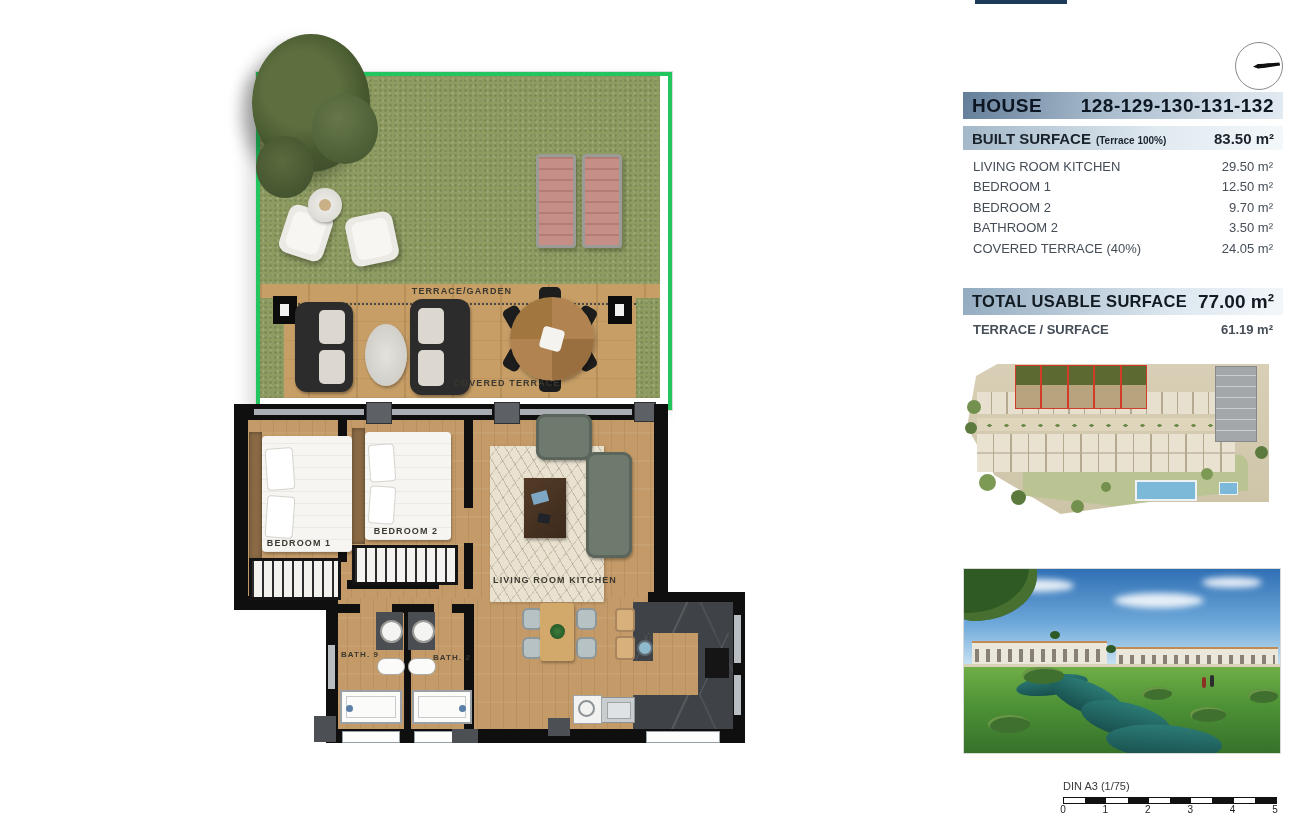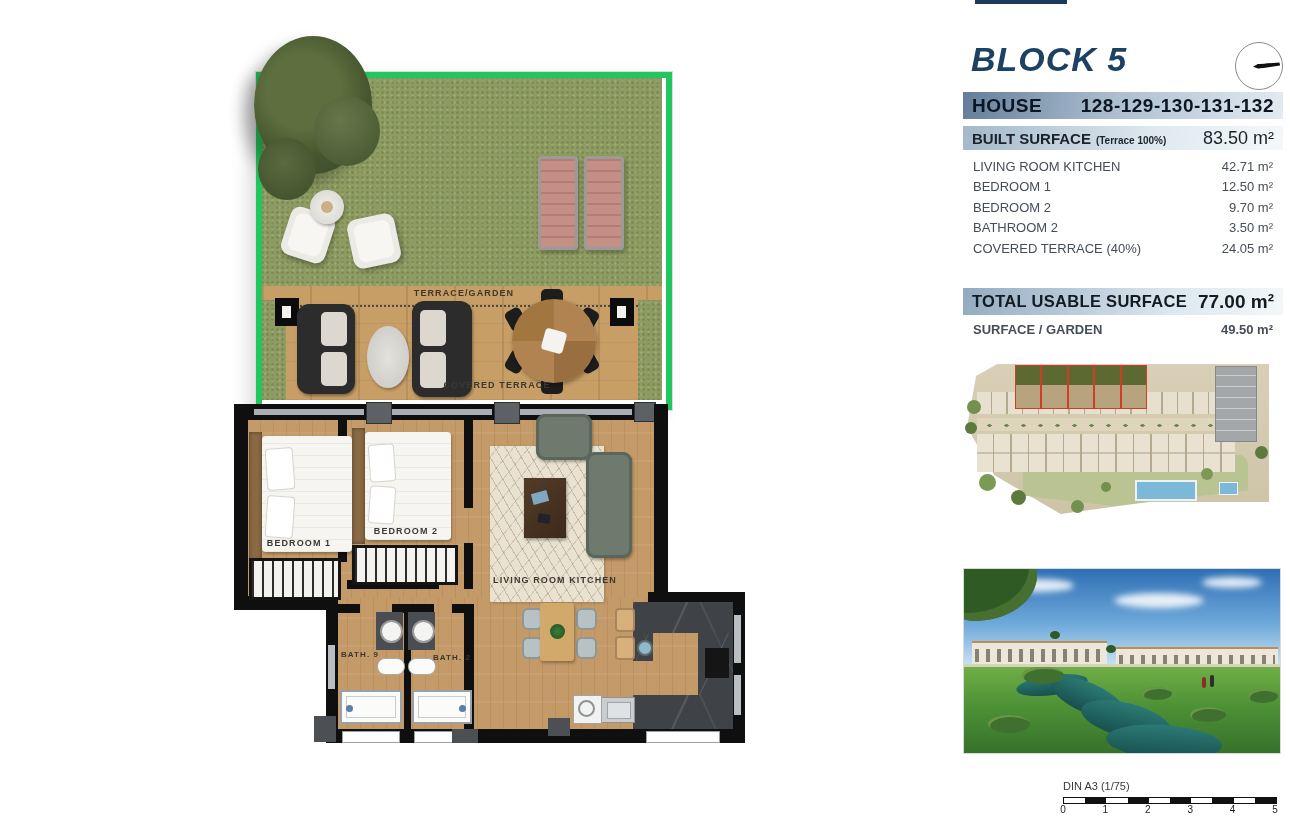--- a/index.html
+++ b/index.html
@@ -54,21 +54,21 @@
   .bar{position:absolute;left:0;width:320px;display:flex;align-items:center;justify-content:space-between;
       padding:0 9px;box-sizing:border-box;}
   .bar-house{top:92px;height:27px;background:linear-gradient(100deg,#647e99 0%,#a9bccd 45%,#e3ebf2 100%);
       font-size:19px;font-weight:800;color:#0c1622;letter-spacing:.5px;}
   .bar-built{top:126px;height:24px;background:linear-gradient(100deg,#a3b8c9 0%,#dfe9f0 60%,#f4f8fa 100%);
       color:#1a222b;}
   .bar-total{top:288px;height:27px;background:linear-gradient(100deg,#93abc0 0%,#dce7ef 65%,#f3f7fa 100%);
       color:#121a22;}
   .built-label{font-size:15px;font-weight:800;}
   .built-note{font-size:10px;font-weight:700;margin-left:5px;}
-  .built-value{font-size:18px;font-weight:400;}
+  .built-value{font-size:15px;font-weight:700;}
   .total-label{font-size:16.5px;font-weight:800;letter-spacing:.3px;}
   .total-value{font-size:19px;font-weight:800;}
   .rows{position:absolute;left:0;top:156px;width:320px;}
   .srow{height:20.5px;display:flex;justify-content:space-between;align-items:center;
       padding:0 10px;box-sizing:border-box;font-size:13px;color:#454d57;}
   .tg-row{position:absolute;left:0;top:322px;width:320px;display:flex;justify-content:space-between;
       padding:0 10px;box-sizing:border-box;font-size:13px;color:#454d57;font-weight:700;}
   .ground-caption{position:absolute;left:0;top:522px;width:314px;text-align:right;font-size:15px;
       font-weight:700;color:#262b30;}
   .din{position:absolute;left:100px;top:780px;font-size:11px;color:#3a3a3a;}
@@ -113,21 +113,21 @@
   .ph-bldg .wins{position:absolute;left:3px;right:3px;top:6px;height:13px;
       background-image:repeating-linear-gradient(90deg, rgba(70,60,50,.6) 0 4px, transparent 4px 11px);}
   .ph-grass{position:absolute;left:0;top:98px;width:100%;height:88px;
       background:linear-gradient(180deg,#6fae46 0%,#4d9136 45%,#35702a 100%);}
   .ph-base{position:absolute;left:0;top:95px;width:100%;height:5px;background:#d8d2b8;}
   .ph-river{position:absolute;background:linear-gradient(#2c7a74,#174f4e);}
   .ph-bush{position:absolute;background:#3f7030;border-radius:50%;box-shadow:inset 2px 2px 0 rgba(150,190,90,.5);}
   .ph-palm{position:absolute;width:10px;height:8px;background:#2e5a26;border-radius:50%;}
 
   
-  .frame{position:absolute;left:256px;top:72px;width:416px;height:338px;border:6px solid #22c55e;
+  .frame{position:absolute;left:256px;top:72px;width:416px;height:338px;border:4px solid #22c55e;
       outline:1px solid #dcdbd7;box-shadow:-8px 6px 16px rgba(0,0,0,.14);box-sizing:border-box;}
   .garden{position:absolute;left:0;top:0;width:400px;height:208px;}
   .deck{position:absolute;left:0;top:208px;width:400px;height:114px;}
   .dotline{position:absolute;left:18px;top:19px;width:362px;border-top:2px dotted #4a4a44;}
   .column{position:absolute;width:24px;height:28px;background:#0c0c0c;}
   .column i{position:absolute;left:7px;top:8px;width:9px;height:12px;background:#f2f2f0;display:block;}
   .oval-table{position:absolute;background:radial-gradient(#e4e2dd,#c9c7c1);border-radius:50%;box-shadow:1px 2px 3px rgba(0,0,0,.3);}
   .round-table{position:absolute;width:84px;height:84px;border-radius:50%;
       background:conic-gradient(#b08350 0 25%,#9a6f40 25% 50%,#b08350 50% 75%,#a2773f 75%);
       box-shadow:1px 2px 4px rgba(0,0,0,.35);}
@@ -203,21 +203,21 @@
           <span class="tchair" style="left:32px;top:-2px;"></span>
           <span class="tchair" style="left:32px;top:86px;"></span>
           <span class="tchair" style="left:-4px;top:20px;transform:rotate(60deg);"></span>
           <span class="tchair" style="left:-4px;top:62px;transform:rotate(-60deg);"></span>
           <span class="tchair" style="left:68px;top:20px;transform:rotate(-60deg);"></span>
           <span class="tchair" style="left:68px;top:62px;transform:rotate(60deg);"></span>
           <span class="round-table" style="left:3px;top:8px;">
               <i></i>
             </span>
         </div>
-        <div class="plan-label" style="left:235px;top:94px;">COVERED TERRACE</div>
+        <div class="plan-label" style="left:247px;top:94px;">COVERED TERRACE</div>
       </div>
     </div>
 
     <div class="abs floor-tex" style="left:247px;top:412px;width:407px;height:190px;"></div>
     <div class="abs floor-tex" style="left:334px;top:598px;width:399px;height:133px;"></div>
 
     <div class="wall" style="left:234px;top:404px;width:434px;height:16px;"></div>
     <div class="glass" style="left:254px;top:409px;width:110px;height:6px;"></div>
     <div class="glass" style="left:392px;top:409px;width:100px;height:6px;"></div>
     <div class="glass" style="left:520px;top:409px;width:112px;height:6px;"></div>
@@ -311,42 +311,41 @@
     <div class="shower" style="left:412px;top:690px;width:60px;height:34px;">
         <i></i>
         <b style="right:4px;top:13px;"></b>
       </div>
     <div class="plan-label" style="left:360px;top:650px;font-size:8px;">BATH. 9</div>
     <div class="plan-label" style="left:452px;top:653px;font-size:8px;">BATH. 2</div>
   </div>
 
   <div class="sidebar">
     <div class="abs" style="left:12px;top:0;width:92px;height:4px;background:#1d3a5a;"></div>
-    <div class="block-title">BLOCK 5</div>
     <div class="compass">
         <span class="needle"></span>
       </div>
 
     <div class="bar bar-house">
       <span>HOUSE</span>
       <span>128-129-130-131-132</span>
     </div>
 
     <div class="bar bar-built">
       <span style="display:flex;align-items:baseline;text-align:center;">
         <span class="built-label">BUILT SURFACE</span>
         <span class="built-note">(Terrace 100%)</span>
       </span>
       <span class="built-value">83.50 m²</span>
     </div>
 
     <div class="rows">
       <div class="srow">
         <span>LIVING ROOM KITCHEN</span>
-        <span>42.71 m²</span>
+        <span>29.50 m²</span>
       </div>
       <div class="srow">
         <span>BEDROOM 1</span>
         <span>12.50 m²</span>
       </div>
       <div class="srow">
         <span>BEDROOM 2</span>
         <span>9.70 m²</span>
       </div>
       <div class="srow">
@@ -358,22 +357,22 @@
         <span>24.05 m²</span>
       </div>
     </div>
 
     <div class="bar bar-total">
       <span class="total-label">TOTAL USABLE SURFACE</span>
       <span class="total-value">77.00 m²</span>
     </div>
 
     <div class="tg-row">
-      <span>SURFACE / GARDEN</span>
-      <span>49.50 m²</span>
+      <span>TERRACE / SURFACE</span>
+      <span>61.19 m²</span>
     </div>
 
     <div class="siteplan">
       <div class="sp-land"></div>
       <div class="sp-lawn"></div>
       <div class="sp-rowA"></div>
       <div class="sp-gardenstrip"></div>
       <div class="sp-units">
         <div></div>
         <div></div>

